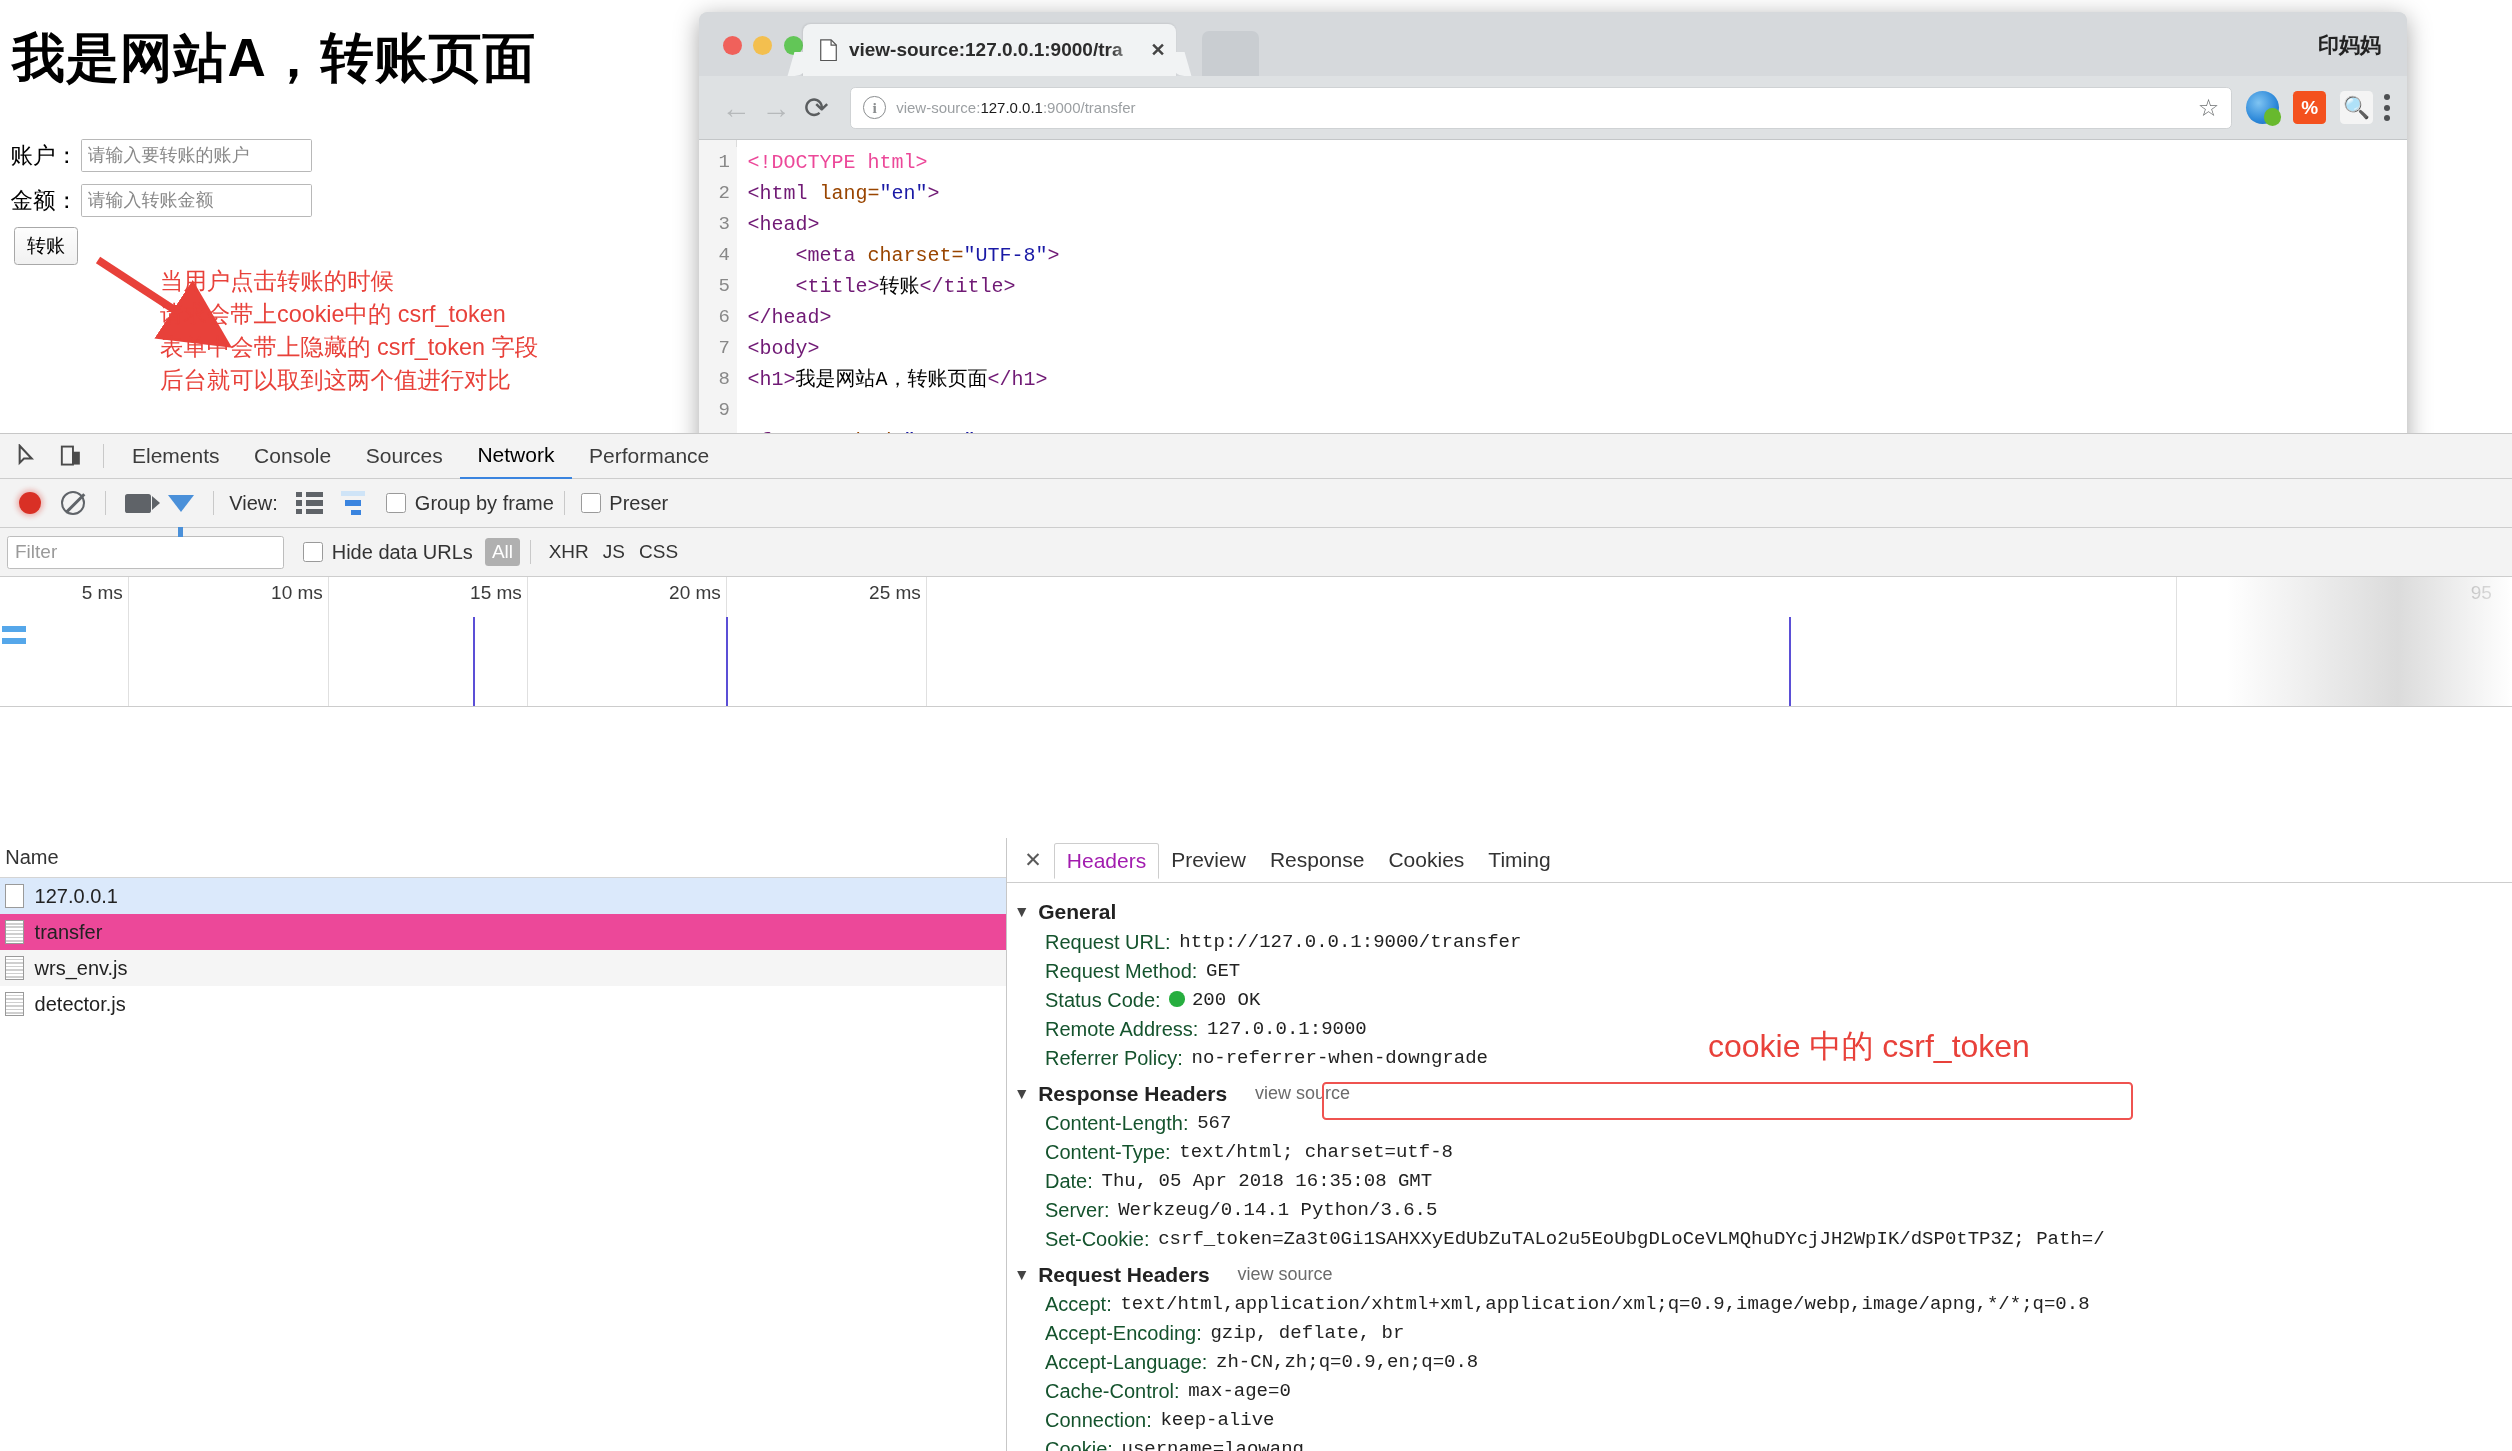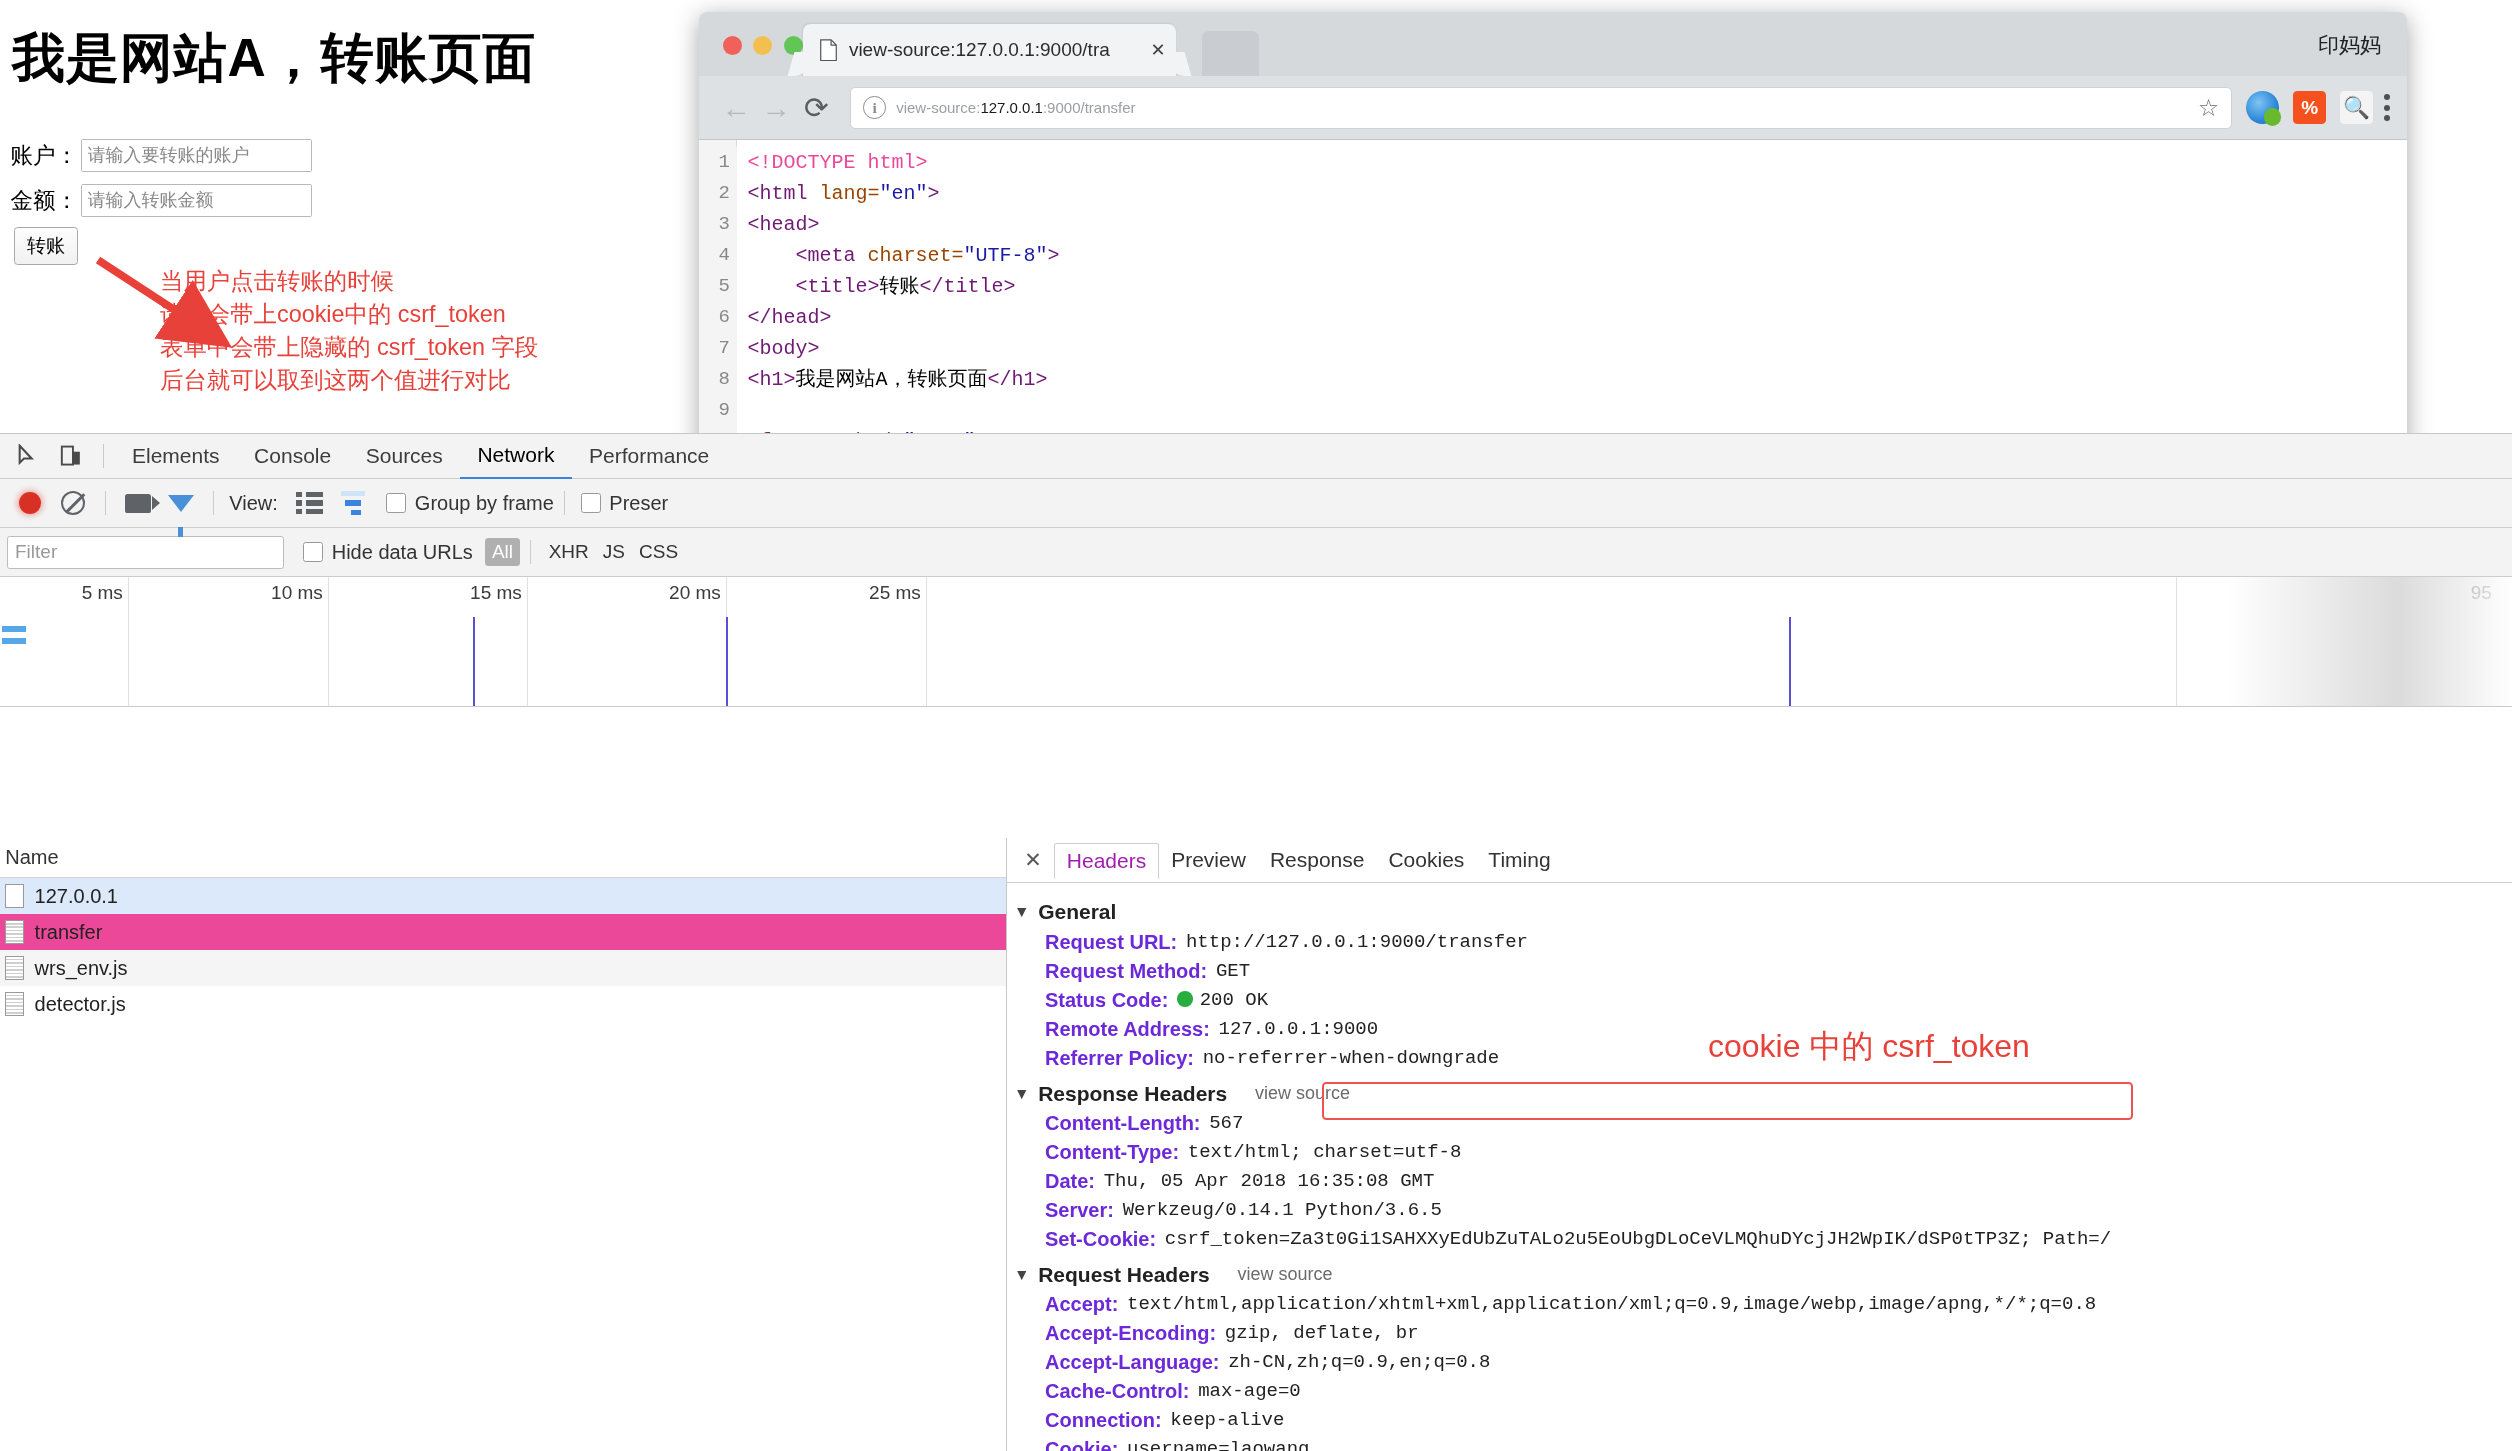--- a/index.html
+++ b/index.html
@@ -47,21 +47,21 @@
 
   
   .chrome-window {
     position: absolute; left: 699px; top: 12px;
     width: 1708px; height: 588px;
     background: #d6d9dc;
     border-radius: 8.7px 8.7px 0 0;
     box-shadow: 0 5.2px 24px rgba(0,0,0,0.35);
     overflow: hidden;
   }
-  .tabstrip { position: relative; height: 64px; background: #d6d9dc; }
+  .tabstrip { position: relative; height: 64px; background: #d6d9dc; font-weight: bold; }
   .traffic { position: absolute; left: 24px; top: 24px; display: flex; gap: 11.3px; }
   .dot { width: 19px; height: 19px; border-radius: 50%; }
   .dot.red { background: #f0615b; }
   .dot.yellow { background: #f3bf4f; }
   .dot.green { background: #62c657; }
   .tab {
     position: absolute; left: 104px; top: 12px;
     height: 52px; width: 373px;
     background: #f1f3f4;
     border-radius: 7.8px 7.8px 0 0;
@@ -235,21 +235,21 @@
   .detail-pane { flex: 1; background: #fff; position: relative; overflow: hidden; }
   .det-tabs { height: 45px; display:flex; align-items:center; border-bottom: 0.9px solid #cdcdcd; background:#fff; padding-left: 5.2px; }
   .det-x { font-size: 21px; color: #5a5a5a; padding: 0 12px; cursor:pointer; }
   .det-tab { font-size: 21px; color: #333; padding: 5.2px 12px; cursor:pointer; }
   .det-tab.sel { border: 0.9px solid #cdcdcd; border-bottom-color: #fff; border-radius: 2.6px 2.6px 0 0; background:#fff; color:#a21caf; position:relative; top:0.9px; }
   .hdr-scroll { position:absolute; left:0; right:0; top:45px; bottom:0; overflow:hidden; padding: 8.7px 0 0 7px; }
   .sect-title { font-size: 21px; font-weight: bold; color:#222; display:flex; align-items:center; gap: 8.7px; margin: 8.7px 0 3.5px 0; }
   .caret { font-size: 15.6px; color: #444; }
   .viewsrc { font-size: 18px; color: #6b6b6b; font-weight: normal; margin-left: 19px; cursor:pointer; }
   .hrow { display:flex; font-size: 20px; line-height: 29px; padding-left: 31px; color:#222; white-space: nowrap; }
-  .hname { font-weight: bold; color:#6d28d9; margin-right: 8.7px; }
+  .hname { font-weight: normal; color:#14532d; margin-right: 8.7px; }
   .hval { font-family: "Liberation Mono", monospace; color:#222; font-size: 19px; }
   .status-dot { width: 15.6px; height: 15.6px; border-radius: 50%; background:#27ae3f; display:inline-block; margin-right: 7px; vertical-align: -1.7px; }
   #anno-cookie-token { left: 1708px; top: 1030px; font-size: 32px; }
   .redbox-cookie {
     position: absolute; left: 1322px; top: 1082px; width: 811px; height: 38px;
     border: 2.6px solid #ef5350; border-radius: 4.3px; pointer-events: none;
   }
   .watermark { position:absolute; right: 10.4px; bottom: 33px; font-size: 15.6px; color: #d8dde2; }
 </style>
 </head>

